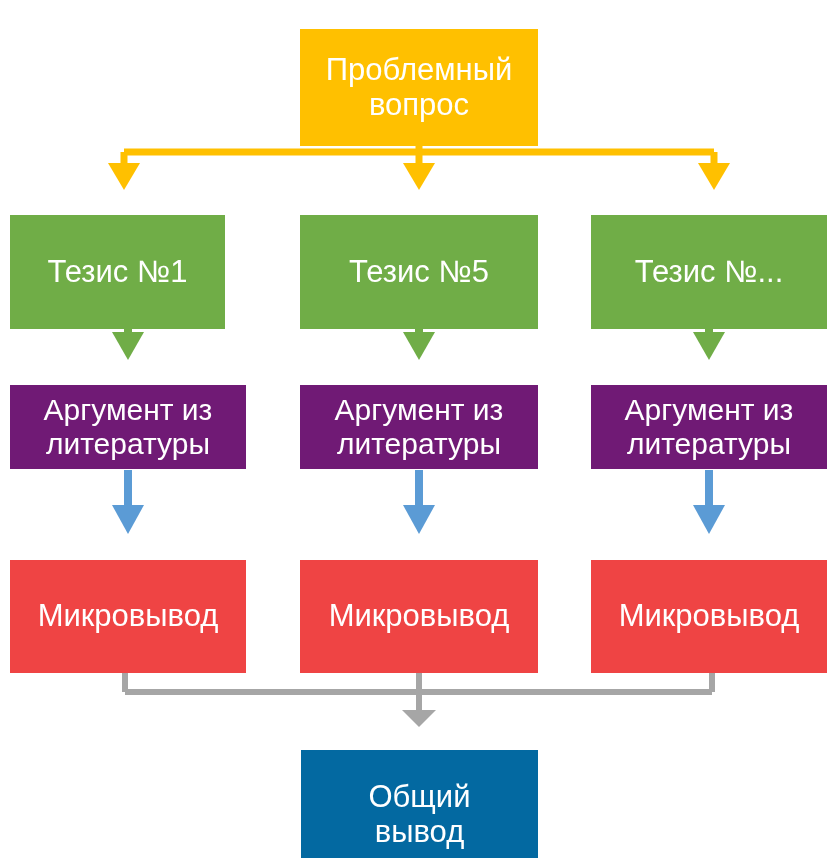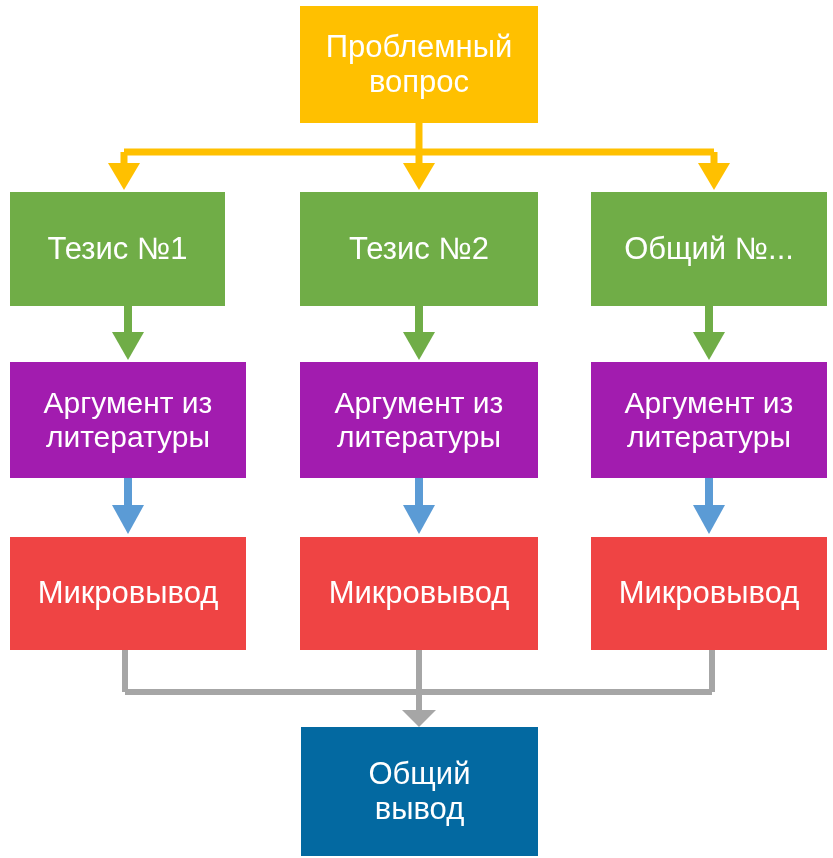--- a/index.html
+++ b/index.html
@@ -22,20 +22,21 @@
     display: flex;
     align-items: center;
     justify-content: center;
     text-align: center;
     color: #ffffff;
     font-family: "Liberation Sans", sans-serif;
     line-height: 1.12;
     box-sizing: border-box;
     padding: 8px 4px;
     white-space: pre-line;
+    margin-top: 23px;
   }
   .node-problem {
     left: 300px;
     top: 6px;
     width: 238px;
     height: 117px;
     background: #FFC000;
     font-size: 31px;
   }
   .node-thesis {
@@ -43,22 +44,22 @@
     height: 114px;
     background: #70AD47;
     font-size: 31px;
   }
   .node-thesis-1 { left: 10px;  width: 215px; }
   .node-thesis-2 { left: 300px; width: 238px; }
   .node-thesis-3 { left: 591px; width: 236px; }
 
   .node-argument {
     top: 362px;
-    height: 116px;
-    background: #a21caf;
+    height: 84px;
+    background: #701a75;
     font-size: 30px;
   }
   .node-argument-1 { left: 10px;  width: 236px; }
   .node-argument-2 { left: 300px; width: 238px; }
   .node-argument-3 { left: 591px; width: 236px; }
 
   .node-micro {
     top: 537px;
     height: 113px;
     background: #ef4444;
@@ -147,22 +148,22 @@
       <path d="M419,650 L419,715" stroke="#A6A6A6" stroke-width="6" fill="none"></path>
 
       <polygon points="402,710 436,710 419,727" fill="#A6A6A6"></polygon>
     </g>
   </svg>
 
   <div class="node node-problem">Проблемный
 вопрос</div>
 
   <div class="node node-thesis node-thesis-1">Тезис №1</div>
-  <div class="node node-thesis node-thesis-2">Тезис №2</div>
-  <div class="node node-thesis node-thesis-3">Общий №...</div>
+  <div class="node node-thesis node-thesis-2">Тезис №5</div>
+  <div class="node node-thesis node-thesis-3">Тезис №...</div>
 
   <div class="node node-argument node-argument-1">Аргумент из
 литературы</div>
   <div class="node node-argument node-argument-2">Аргумент из
 литературы</div>
   <div class="node node-argument node-argument-3">Аргумент из
 литературы</div>
 
   <div class="node node-micro node-micro-1">Микровывод</div>
   <div class="node node-micro node-micro-2">Микровывод</div>

